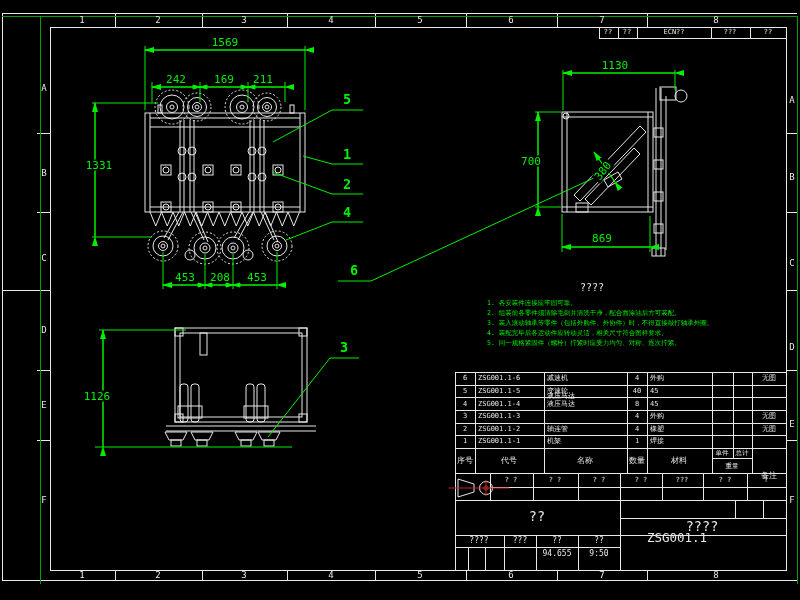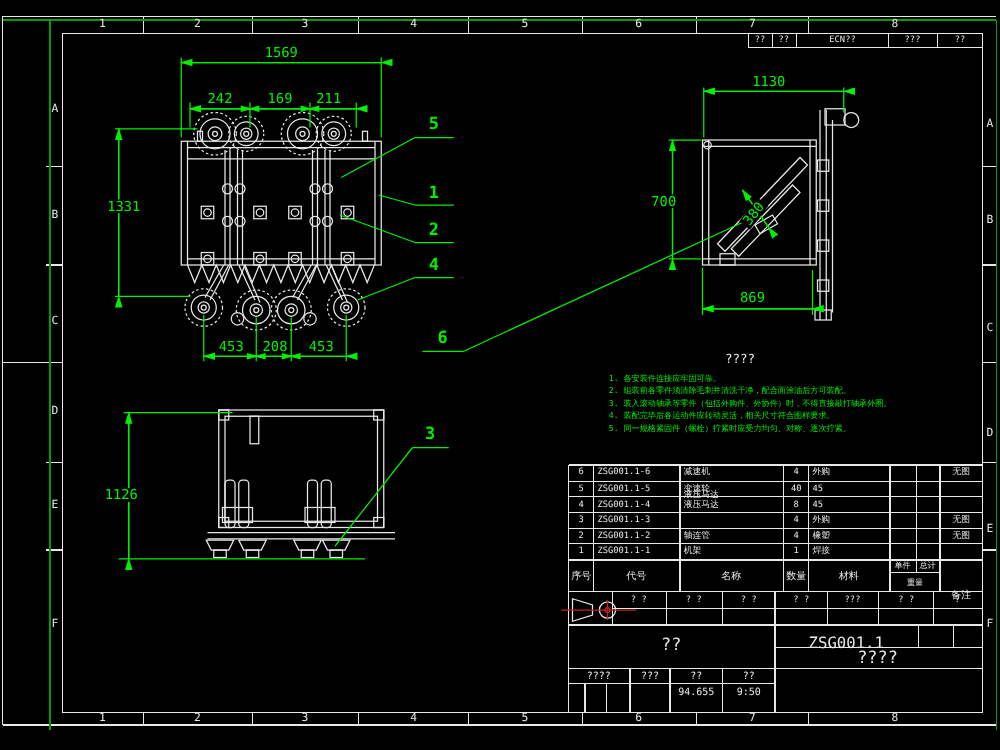--- a/index.html
+++ b/index.html
@@ -476,21 +476,21 @@
 <div>
   <span class="t w s7" style="left:511px;top:480px">? ?</span>
   <span class="t w s7" style="left:555px;top:480px">? ?</span>
   <span class="t w s7" style="left:599px;top:480px">? ?</span>
   <span class="t w s7" style="left:641px;top:480px">? ?</span>
   <span class="t w s7" style="left:682px;top:480px">???</span>
   <span class="t w s7" style="left:725px;top:480px">? ?</span>
   <span class="t w s7" style="left:766px;top:480px">?</span>
 
   <span class="t w s13" style="left:537px;top:517px">??</span>
-  <span class="t w s12" style="left:677px;top:515px">ZSG001.1</span>
+  <span class="t w s12" style="left:677px;top:538px">ZSG001.1</span>
   <span class="t w s13" style="left:702px;top:527px">????</span>
 
   <span class="t w s8" style="left:479px;top:541px">????</span>
   <span class="t w s8" style="left:520px;top:541px">???</span>
   <span class="t w s8" style="left:557px;top:541px">??</span>
   <span class="t w s8" style="left:599px;top:541px">??</span>
   <span class="t w s8" style="left:557px;top:554px">94.655</span>
   <span class="t w s8" style="left:599px;top:554px">9:50</span>
 </div>
 

